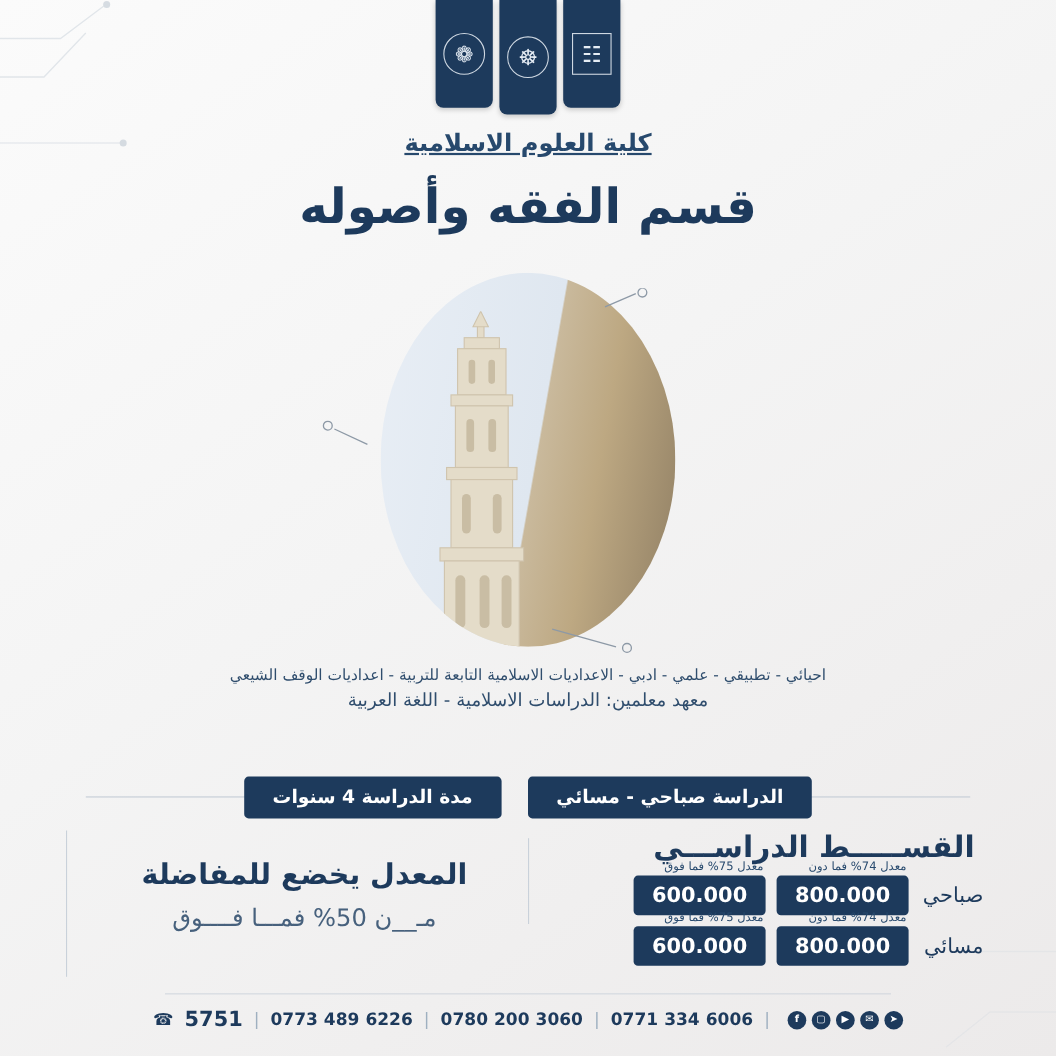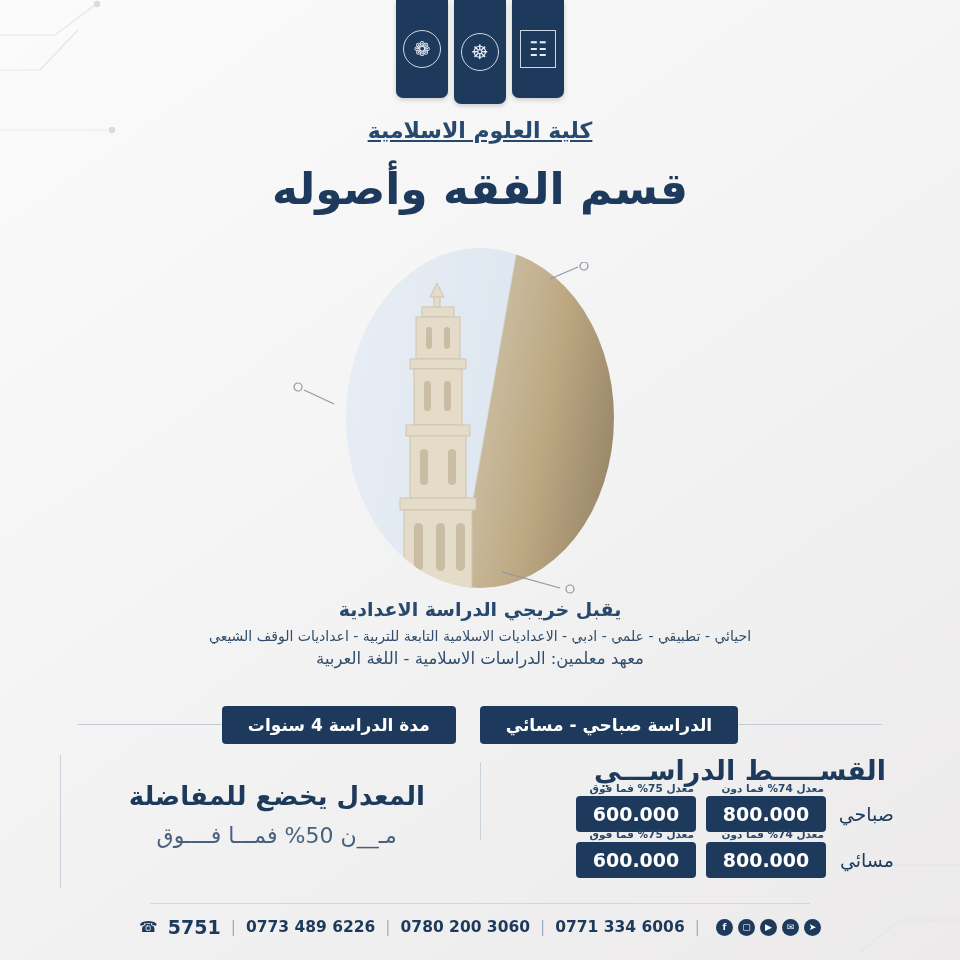--- a/index.html
+++ b/index.html
@@ -113,21 +113,21 @@
   }
   .fee-row { display: flex; align-items: center; justify-content: flex-start; gap: 10px; margin-bottom: 10px; }
   .fee-label { color: #1d3a5c; font-size: 19px; font-weight: normal; min-width: 58px; text-align: right; }
   .fee-box {
     position: relative; background: #1d3a5c; color: #fff;
     font-size: 19px; font-weight: bold; border-radius: 4px;
     padding: 7px 14px 7px; min-width: 120px; text-align: center;
   }
   .fee-note {
     position: absolute; top: -14px; right: 2px;
-    color: #27496d; font-size: 10.5px; font-weight: bold; white-space: nowrap;
+    color: #27496d; font-size: 10.5px; font-weight: normal; white-space: nowrap;
   }
 
   .avg-title { text-align: center; color: #1d3a5c; font-size: 26px; font-weight: bold; margin-top: 26px; }
   .avg-sub { text-align: center; color: #4a6party; }
   .avg-sub { text-align: center; color: #47617d; font-size: 22px; letter-spacing: 3px; margin-top: 12px; }
 
   
   .footer {
     position: absolute; bottom: 22px; left: 0; right: 0;
     display: flex; align-items: center; justify-content: center; gap: 10px;
@@ -226,21 +226,20 @@
       </svg>
   </div>
   <div class="leader" style="top:568px;left:500px;">
     <svg width="90" height="26" viewBox="0 0 90 26">
         <path d="M2 4 L60 20" stroke="#8d99a6" stroke-width="1.2" fill="none"></path>
         <circle cx="70" cy="21" r="4" fill="none" stroke="#8d99a6" stroke-width="1.2"></circle>
       </svg>
   </div>
 
   <div class="admit">
-    <div class="head">يقبل خريجي الدراسة الاعدادية</div>
     <div class="line">احيائي - تطبيقي - علمي - ادبي - الاعداديات الاسلامية التابعة للتربية - اعداديات الوقف الشيعي</div>
     <div class="line2">معهد معلمين: الدراسات الاسلامية - اللغة العربية</div>
   </div>
 
   <div class="rule left"></div>
   <div class="rule right"></div>
   <div class="pills">
     <div class="pill">الدراسة صباحي - مسائي</div>
     <div class="pill">مدة الدراسة 4 سنوات</div>
   </div>

